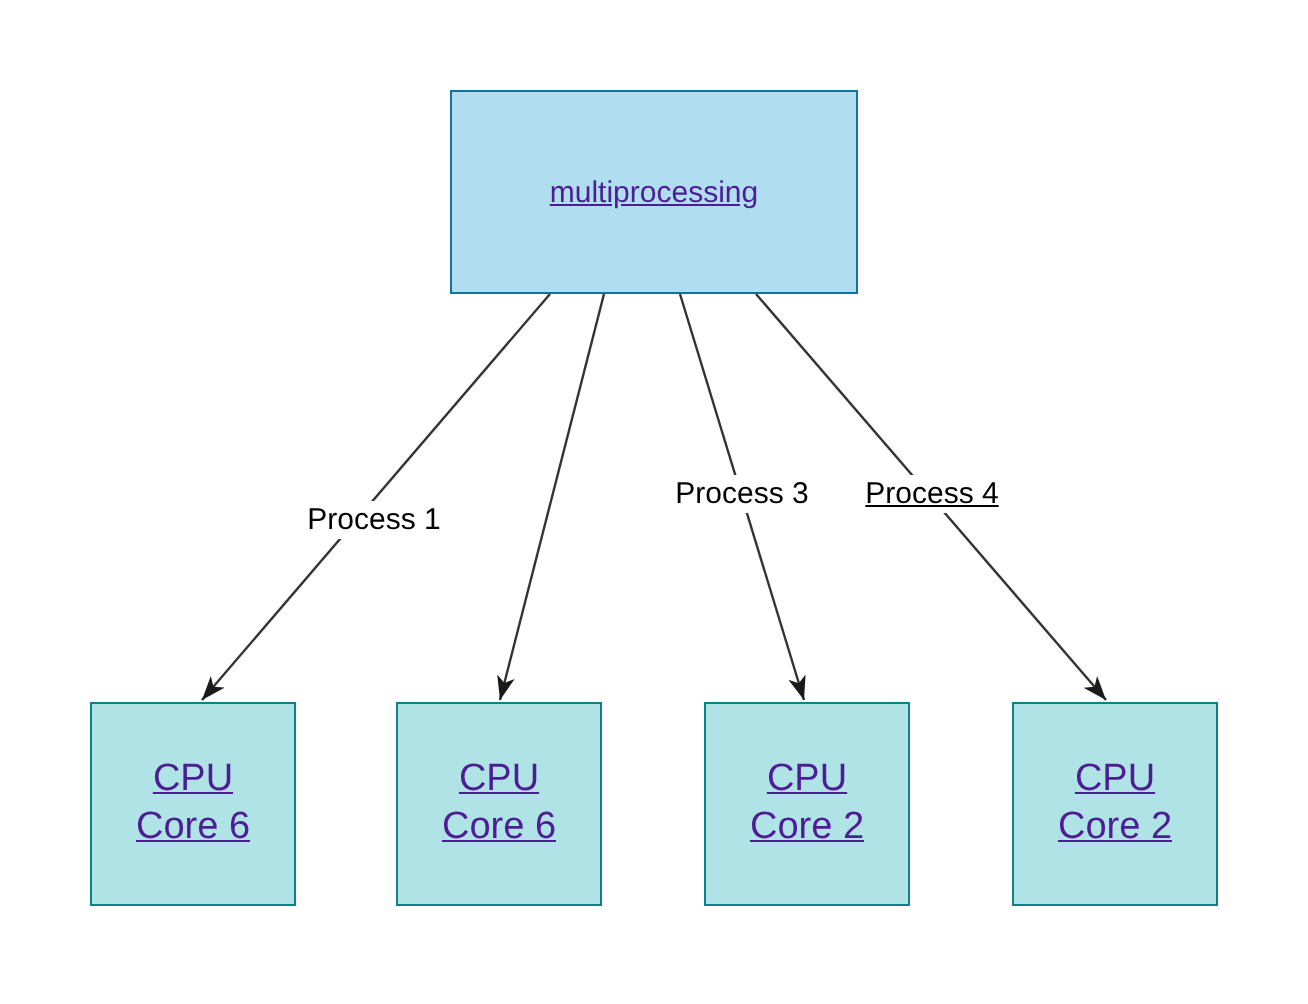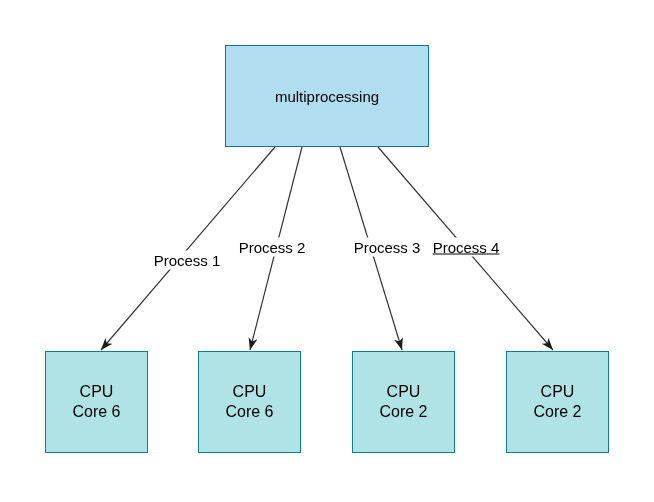--- a/index.html
+++ b/index.html
@@ -15,38 +15,39 @@
     background: #ffffff;
     overflow: hidden;
   }
   .node {
     position: absolute;
     box-sizing: border-box;
     display: flex;
     align-items: center;
     justify-content: center;
     text-align: center;
-    color: #000000;
+    color: #4c1d95;
+    text-decoration: underline;
   }
   .node-root {
     left: 225px;
     top: 45px;
     width: 204px;
     height: 102px;
     background: #B1DDF0;
     border: 1px solid #10739E;
     font-size: 15px;
   }
   .node-cpu {
     top: 351px;
     width: 103px;
     height: 102px;
     background: #B0E3E6;
     border: 1px solid #0E8088;
-    font-size: 16px;
+    font-size: 19px;
     line-height: 1.25;
   }
   .node-cpu .cpu-label { display: block; }
   #cpu-1 { left: 45px; }
   #cpu-2 { left: 198px; }
   #cpu-3 { left: 352px; }
   #cpu-4 { left: 506px; }
   .edges-layer {
     position: absolute;
     left: 0;
@@ -63,21 +64,21 @@
     position: absolute;
     transform: translate(-50%, -50%);
     background: #ffffff;
     padding: 1px 3px;
     font-size: 15px;
     color: #000000;
     white-space: nowrap;
   }
   #edge-label-1 { left: 187px; top: 247px; margin-top: 13px; }
   #edge-label-2 { left: 272px; top: 247px; }
-  #edge-label-3 { left: 387px; top: 247px; text-align: right; }
+  #edge-label-3 { left: 371px; top: 247px; text-align: right; }
   #edge-label-4 { left: 466px; top: 247px; text-decoration: underline; }
 </style>
 </head>
 <body>
 
 <div class="canvas">
 
   <svg class="edges-layer" viewBox="0 0 654 502" xmlns="http://www.w3.org/2000/svg">
     <defs>
       <marker id="arrowhead" markerUnits="userSpaceOnUse" markerWidth="13" markerHeight="10" refX="12" refY="4.5" orient="auto">
@@ -88,21 +89,20 @@
     <line x1="302" y1="147" x2="250" y2="350" marker-end="url(#arrowhead)"></line>
     <line x1="340" y1="147" x2="402" y2="350" marker-end="url(#arrowhead)"></line>
     <line x1="378" y1="147" x2="553" y2="350" marker-end="url(#arrowhead)"></line>
   </svg>
 
   <div class="node node-root">
     <span>multiprocessing</span>
   </div>
 
   <div class="edge-label" id="edge-label-1">Process 1</div>
-  <div class="edge-label" id="edge-label-2">Process 2</div>
   <div class="edge-label" id="edge-label-3">Process 3</div>
   <div class="edge-label" id="edge-label-4">Process 4</div>
 
   <div class="node node-cpu" id="cpu-1">
     <div>
       <span class="cpu-label">CPU</span>
       <span class="cpu-label">Core 6</span>
     </div>
   </div>
   <div class="node node-cpu" id="cpu-2">

